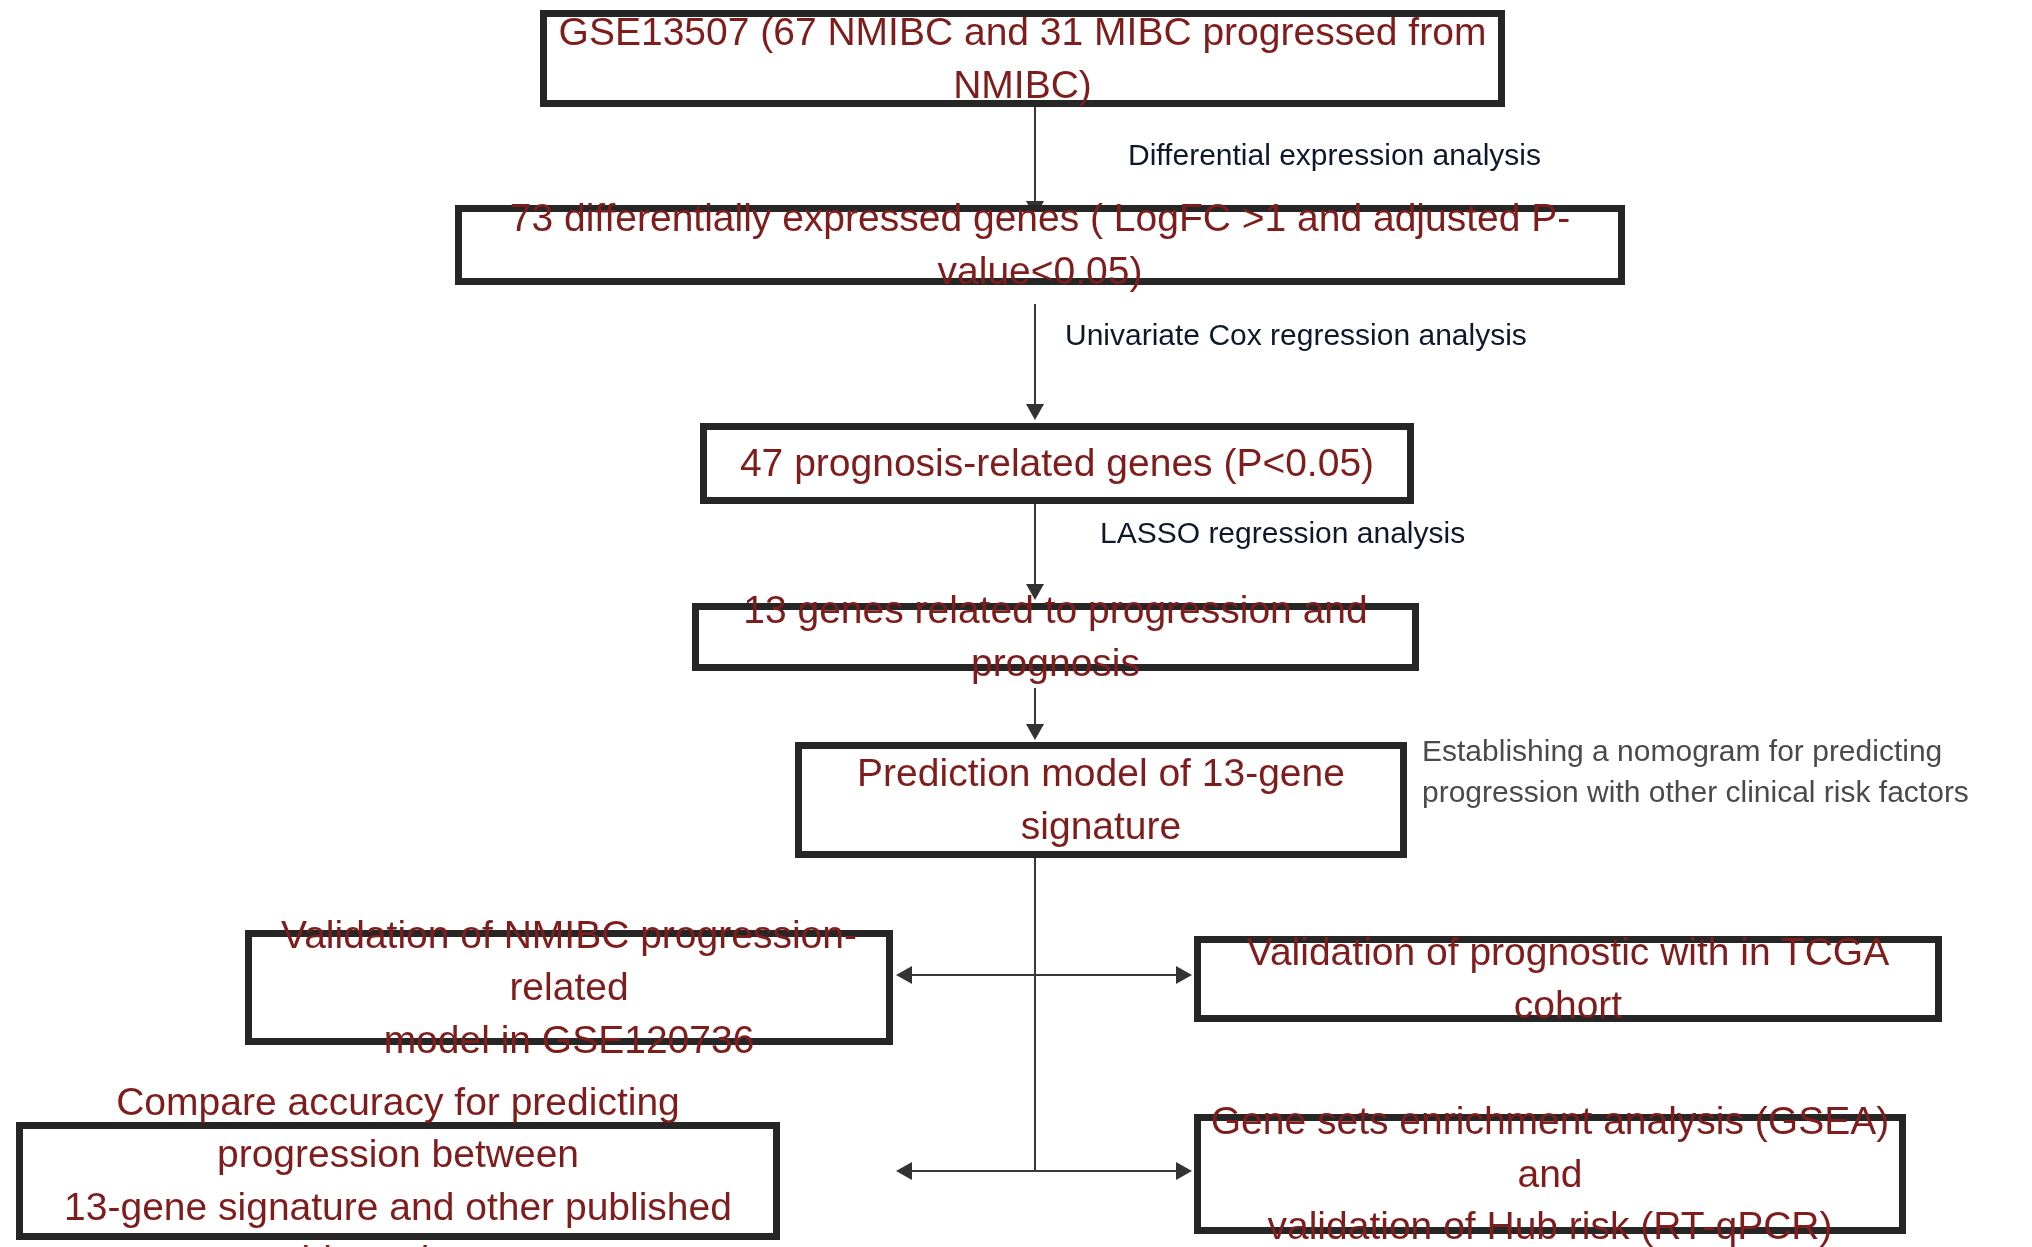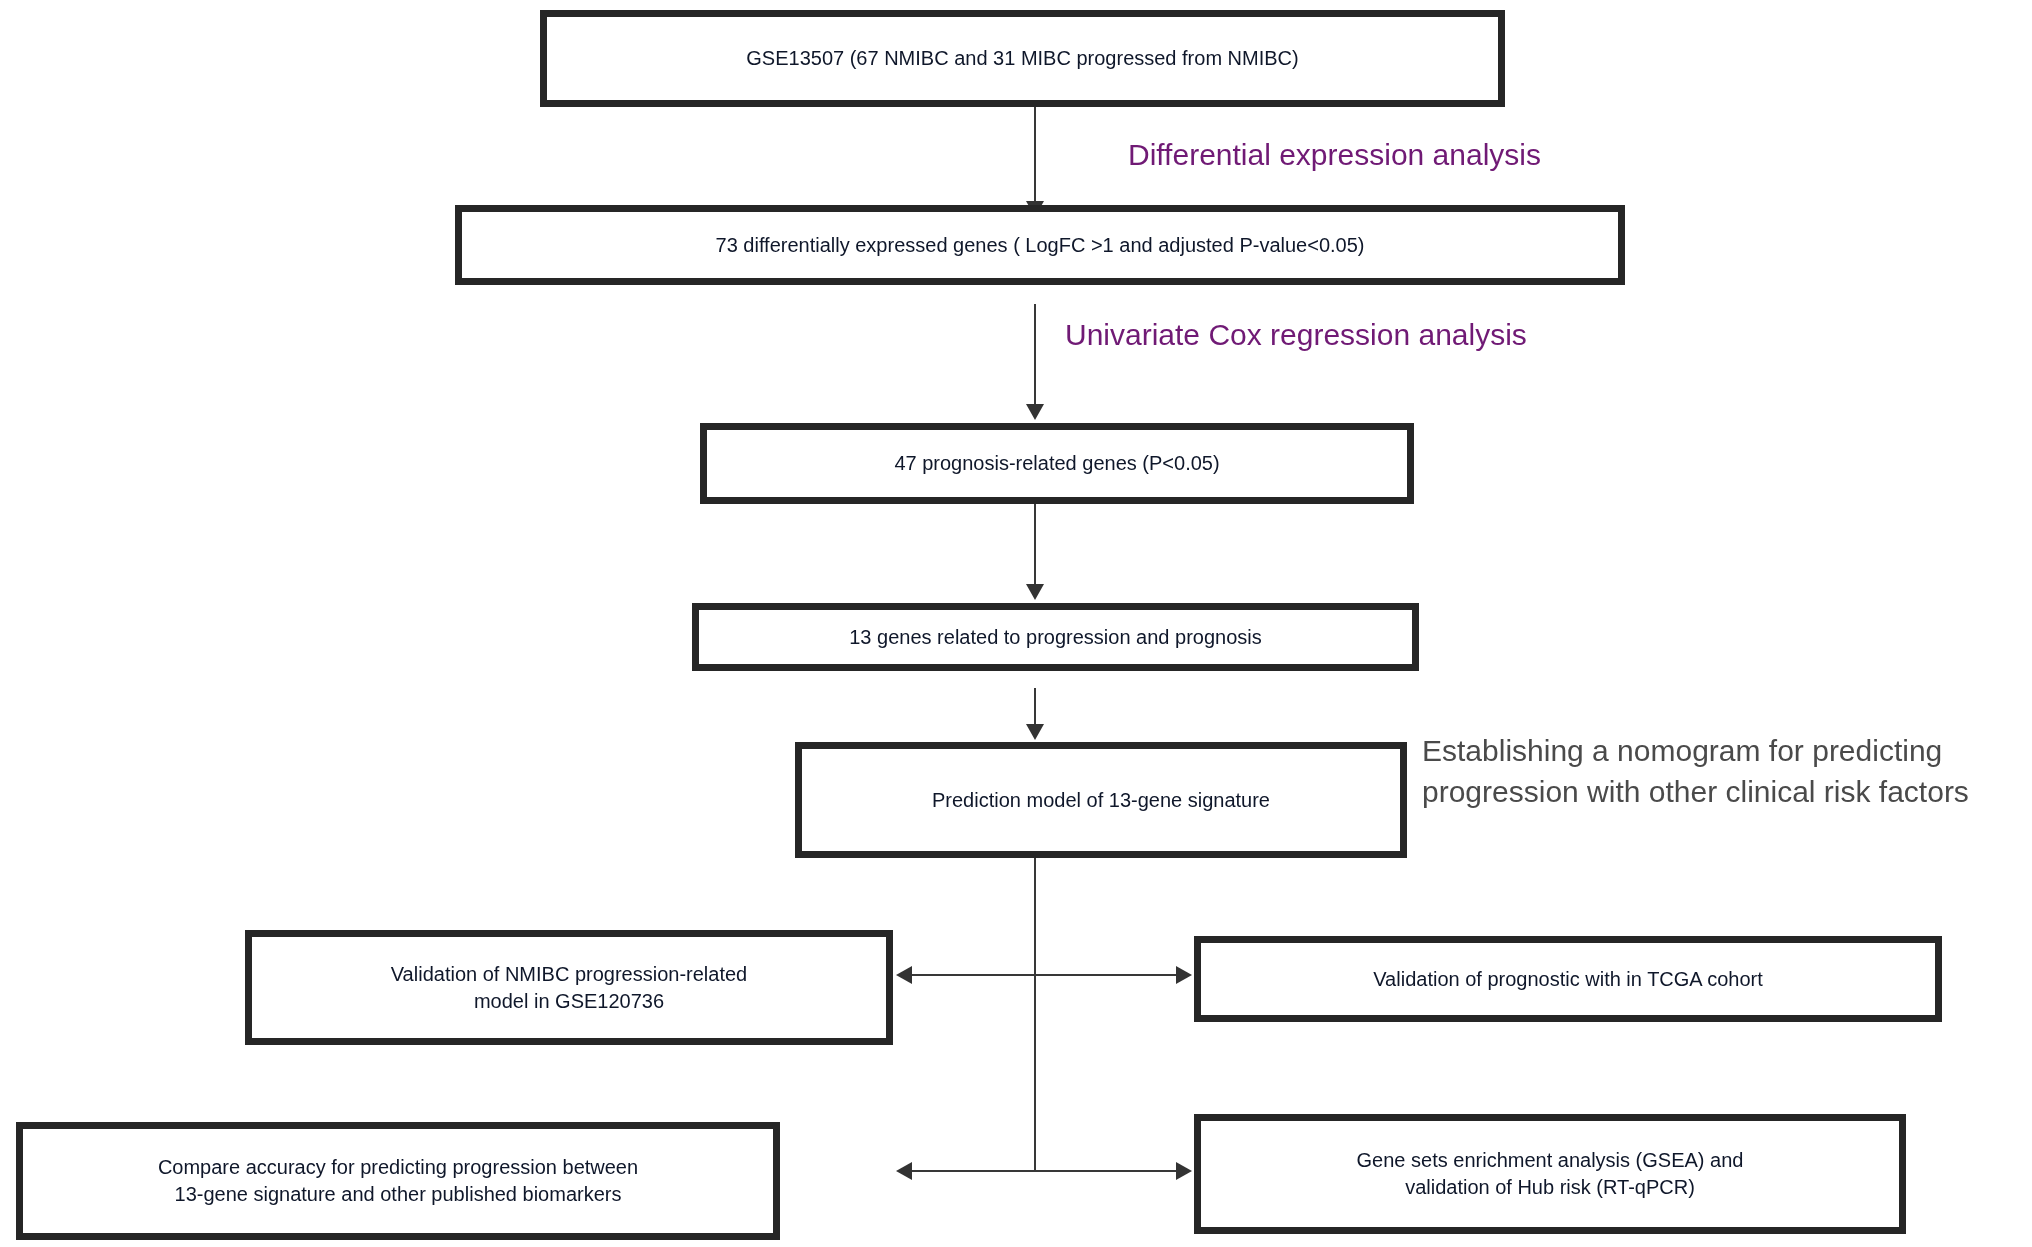--- a/index.html
+++ b/index.html
@@ -6,23 +6,23 @@
   .canvas{
     position:relative;width:2032px;height:1247px;background:#ffffff;
     font-family:"Liberation Sans",sans-serif;color:#454545;overflow:hidden;
   }
   .box{
     position:absolute;border:7px solid #262626;background:#ffffff;
     display:flex;align-items:center;justify-content:center;text-align:center;
     box-sizing:border-box;
   }
   .box-text{
-    font-size:20px;line-height:1.35;white-space:pre-line;color:#0f172a;padding:0 8px;
+    font-size:39px;line-height:1.35;white-space:pre-line;color:#7f1d1d;padding:0 8px;
   }
-  .edge-label{position:absolute;font-size:30px;color:#701a75;white-space:nowrap;}
+  .edge-label{position:absolute;font-size:30px;color:#0f172a;white-space:nowrap;}
   .side-note{position:absolute;font-size:30px;line-height:1.38;white-space:pre-line;color:#4a4a4a;}
   .vline-el{position:absolute;width:2px;background:#383838;}
   .hline-el{position:absolute;height:2px;background:#383838;}
   .ahead-down{position:absolute;width:0;height:0;
     border-left:9px solid transparent;border-right:9px solid transparent;
     border-top:16px solid #333333;}
   .ahead-left{position:absolute;width:0;height:0;
     border-top:9px solid transparent;border-bottom:9px solid transparent;
     border-right:16px solid #333333;}
   .ahead-right{position:absolute;width:0;height:0;
@@ -49,20 +49,21 @@
   <div class="vline-el" style="left:1034px;top:304px;height:102px"></div>
   <div class="ahead-down" style="left:1026px;top:404px"></div>
   <div class="edge-label" style="left:1065px;top:318px">Univariate Cox regression analysis</div>
 
   <div class="box" style="left:700px;top:423px;width:714px;height:81px">
     <span class="box-text">47 prognosis-related genes (P&lt;0.05)</span>
   </div>
 
   <div class="vline-el" style="left:1034px;top:504px;height:82px"></div>
   <div class="ahead-down" style="left:1026px;top:584px"></div>
+  <div class="edge-label" style="left:1100px;top:516px">LASSO regression analysis</div>
 
   <div class="box" style="left:692px;top:603px;width:727px;height:68px">
     <span class="box-text">13 genes related to progression and prognosis</span>
   </div>
 
   <div class="vline-el" style="left:1034px;top:688px;height:38px"></div>
   <div class="ahead-down" style="left:1026px;top:724px"></div>
 
   <div class="box" style="left:795px;top:742px;width:612px;height:116px">
     <span class="box-text">Prediction model of 13-gene signature</span>

